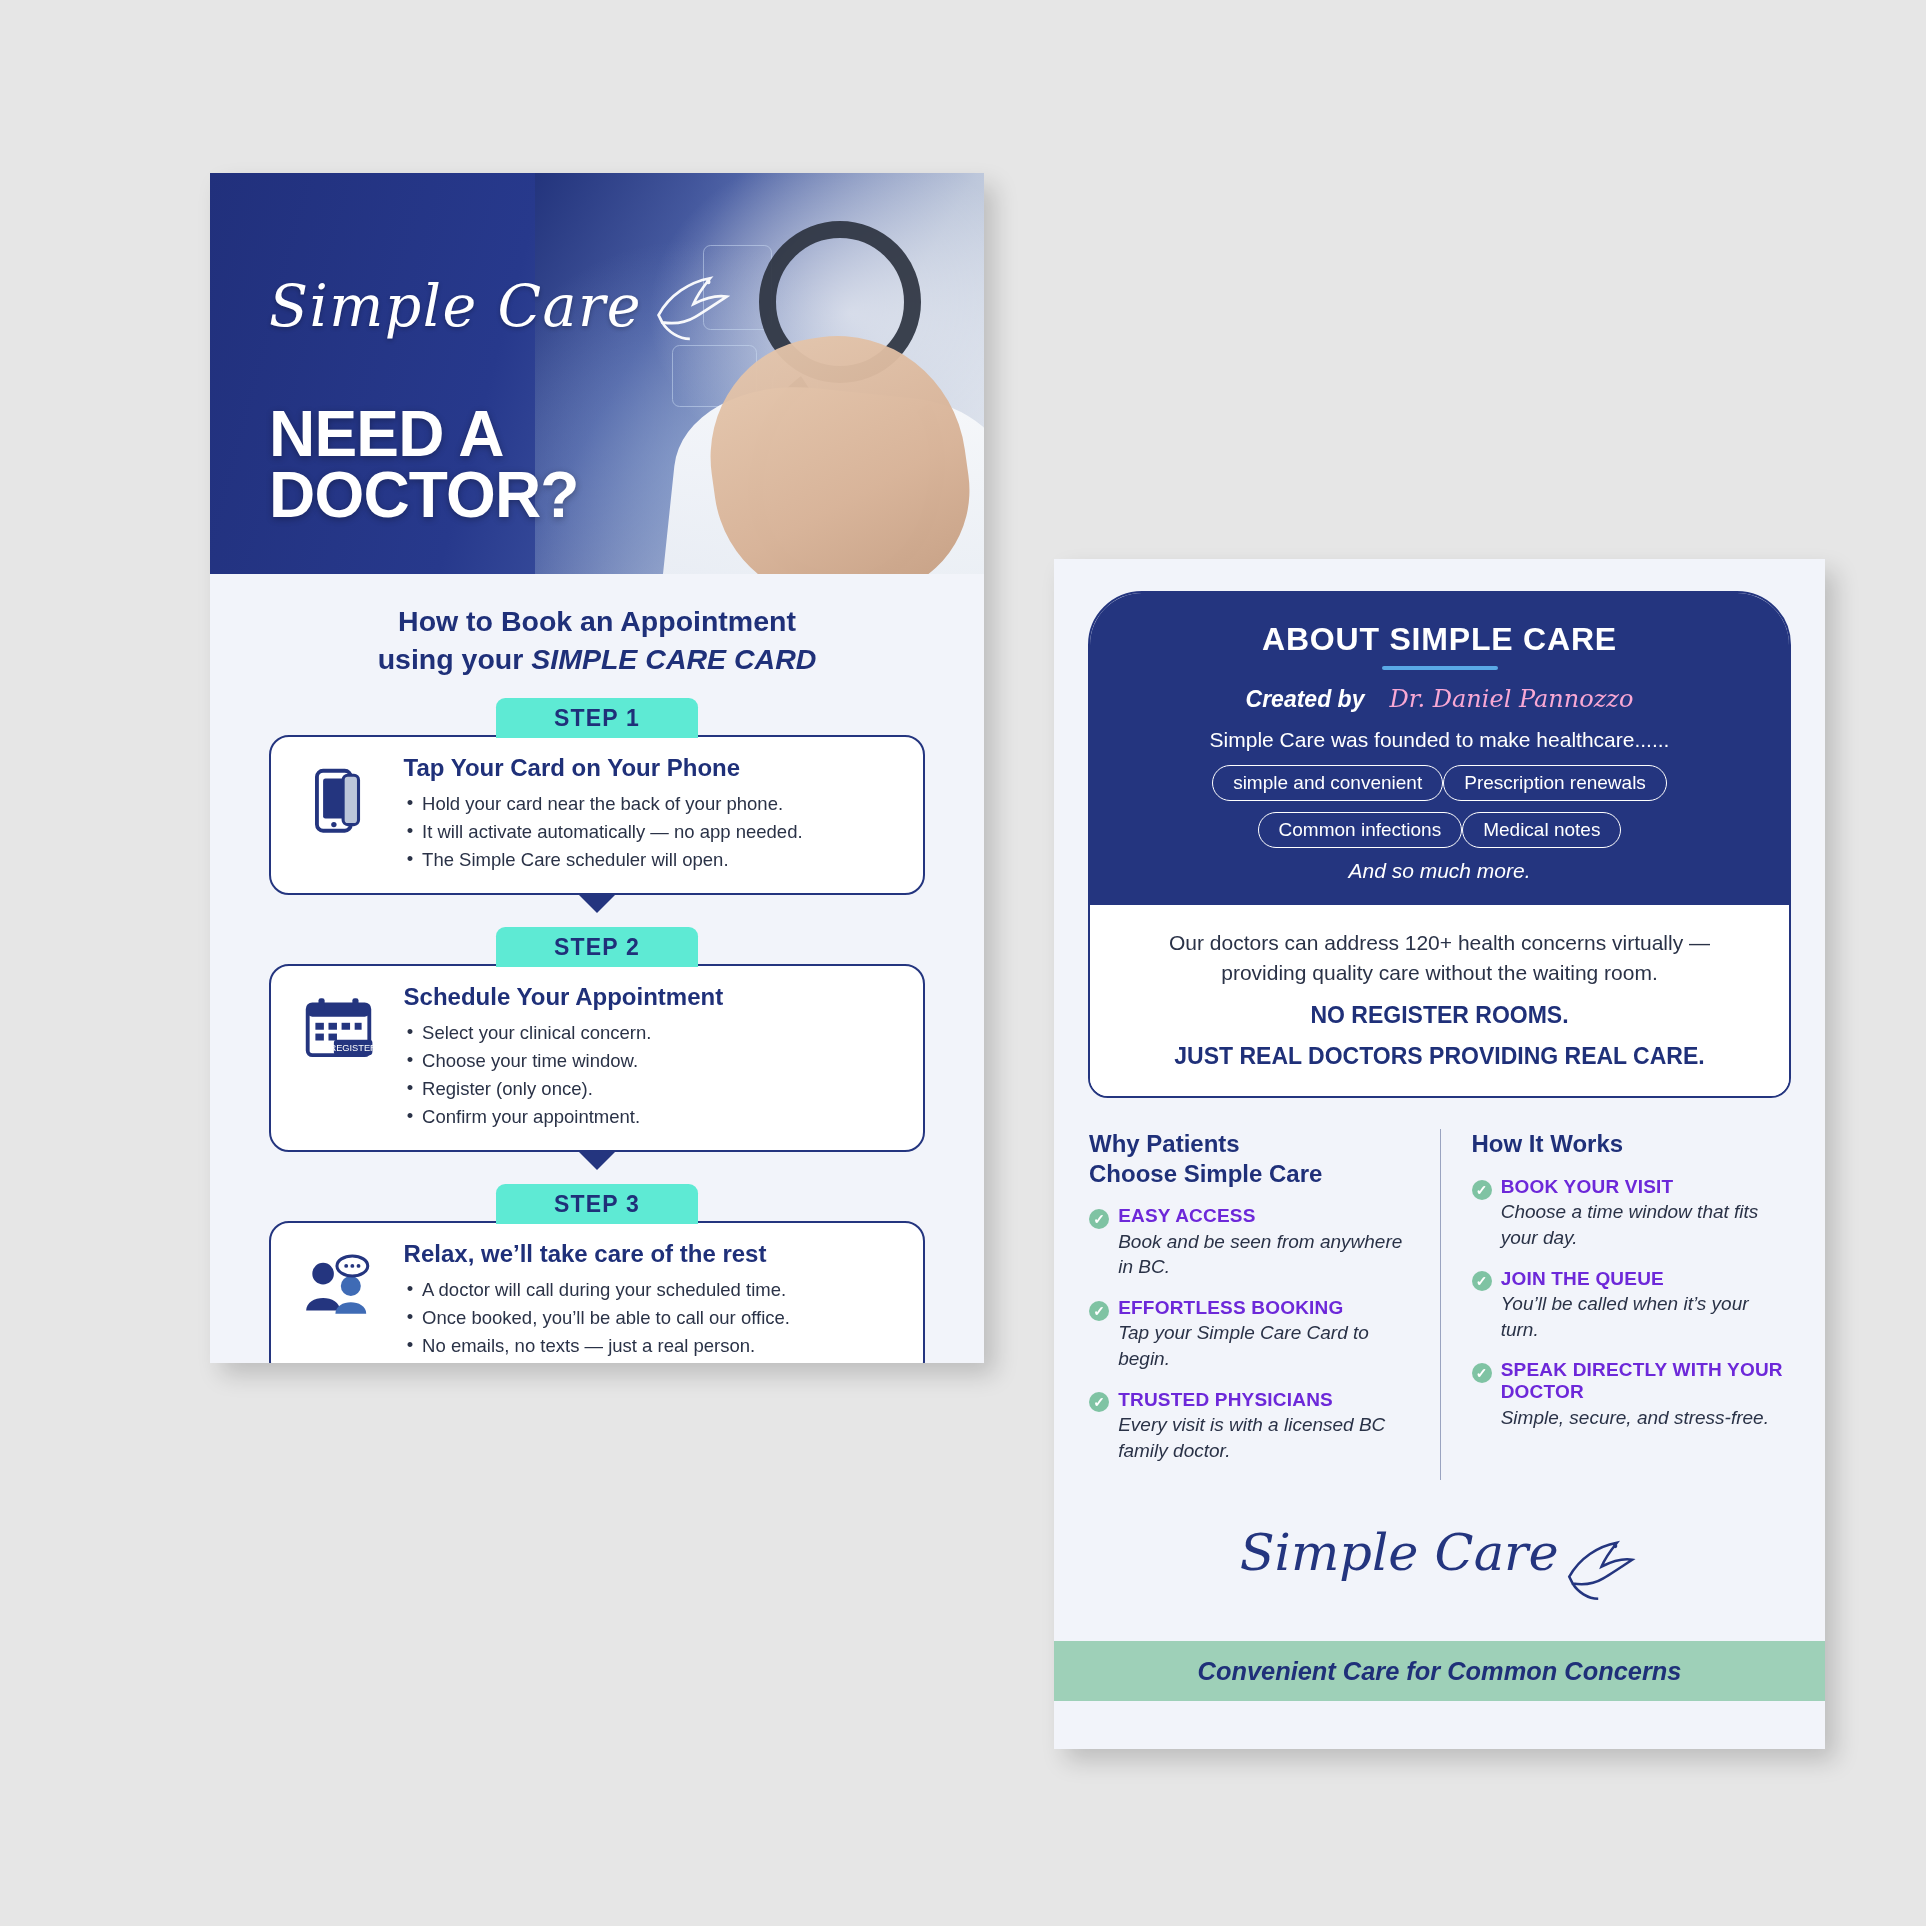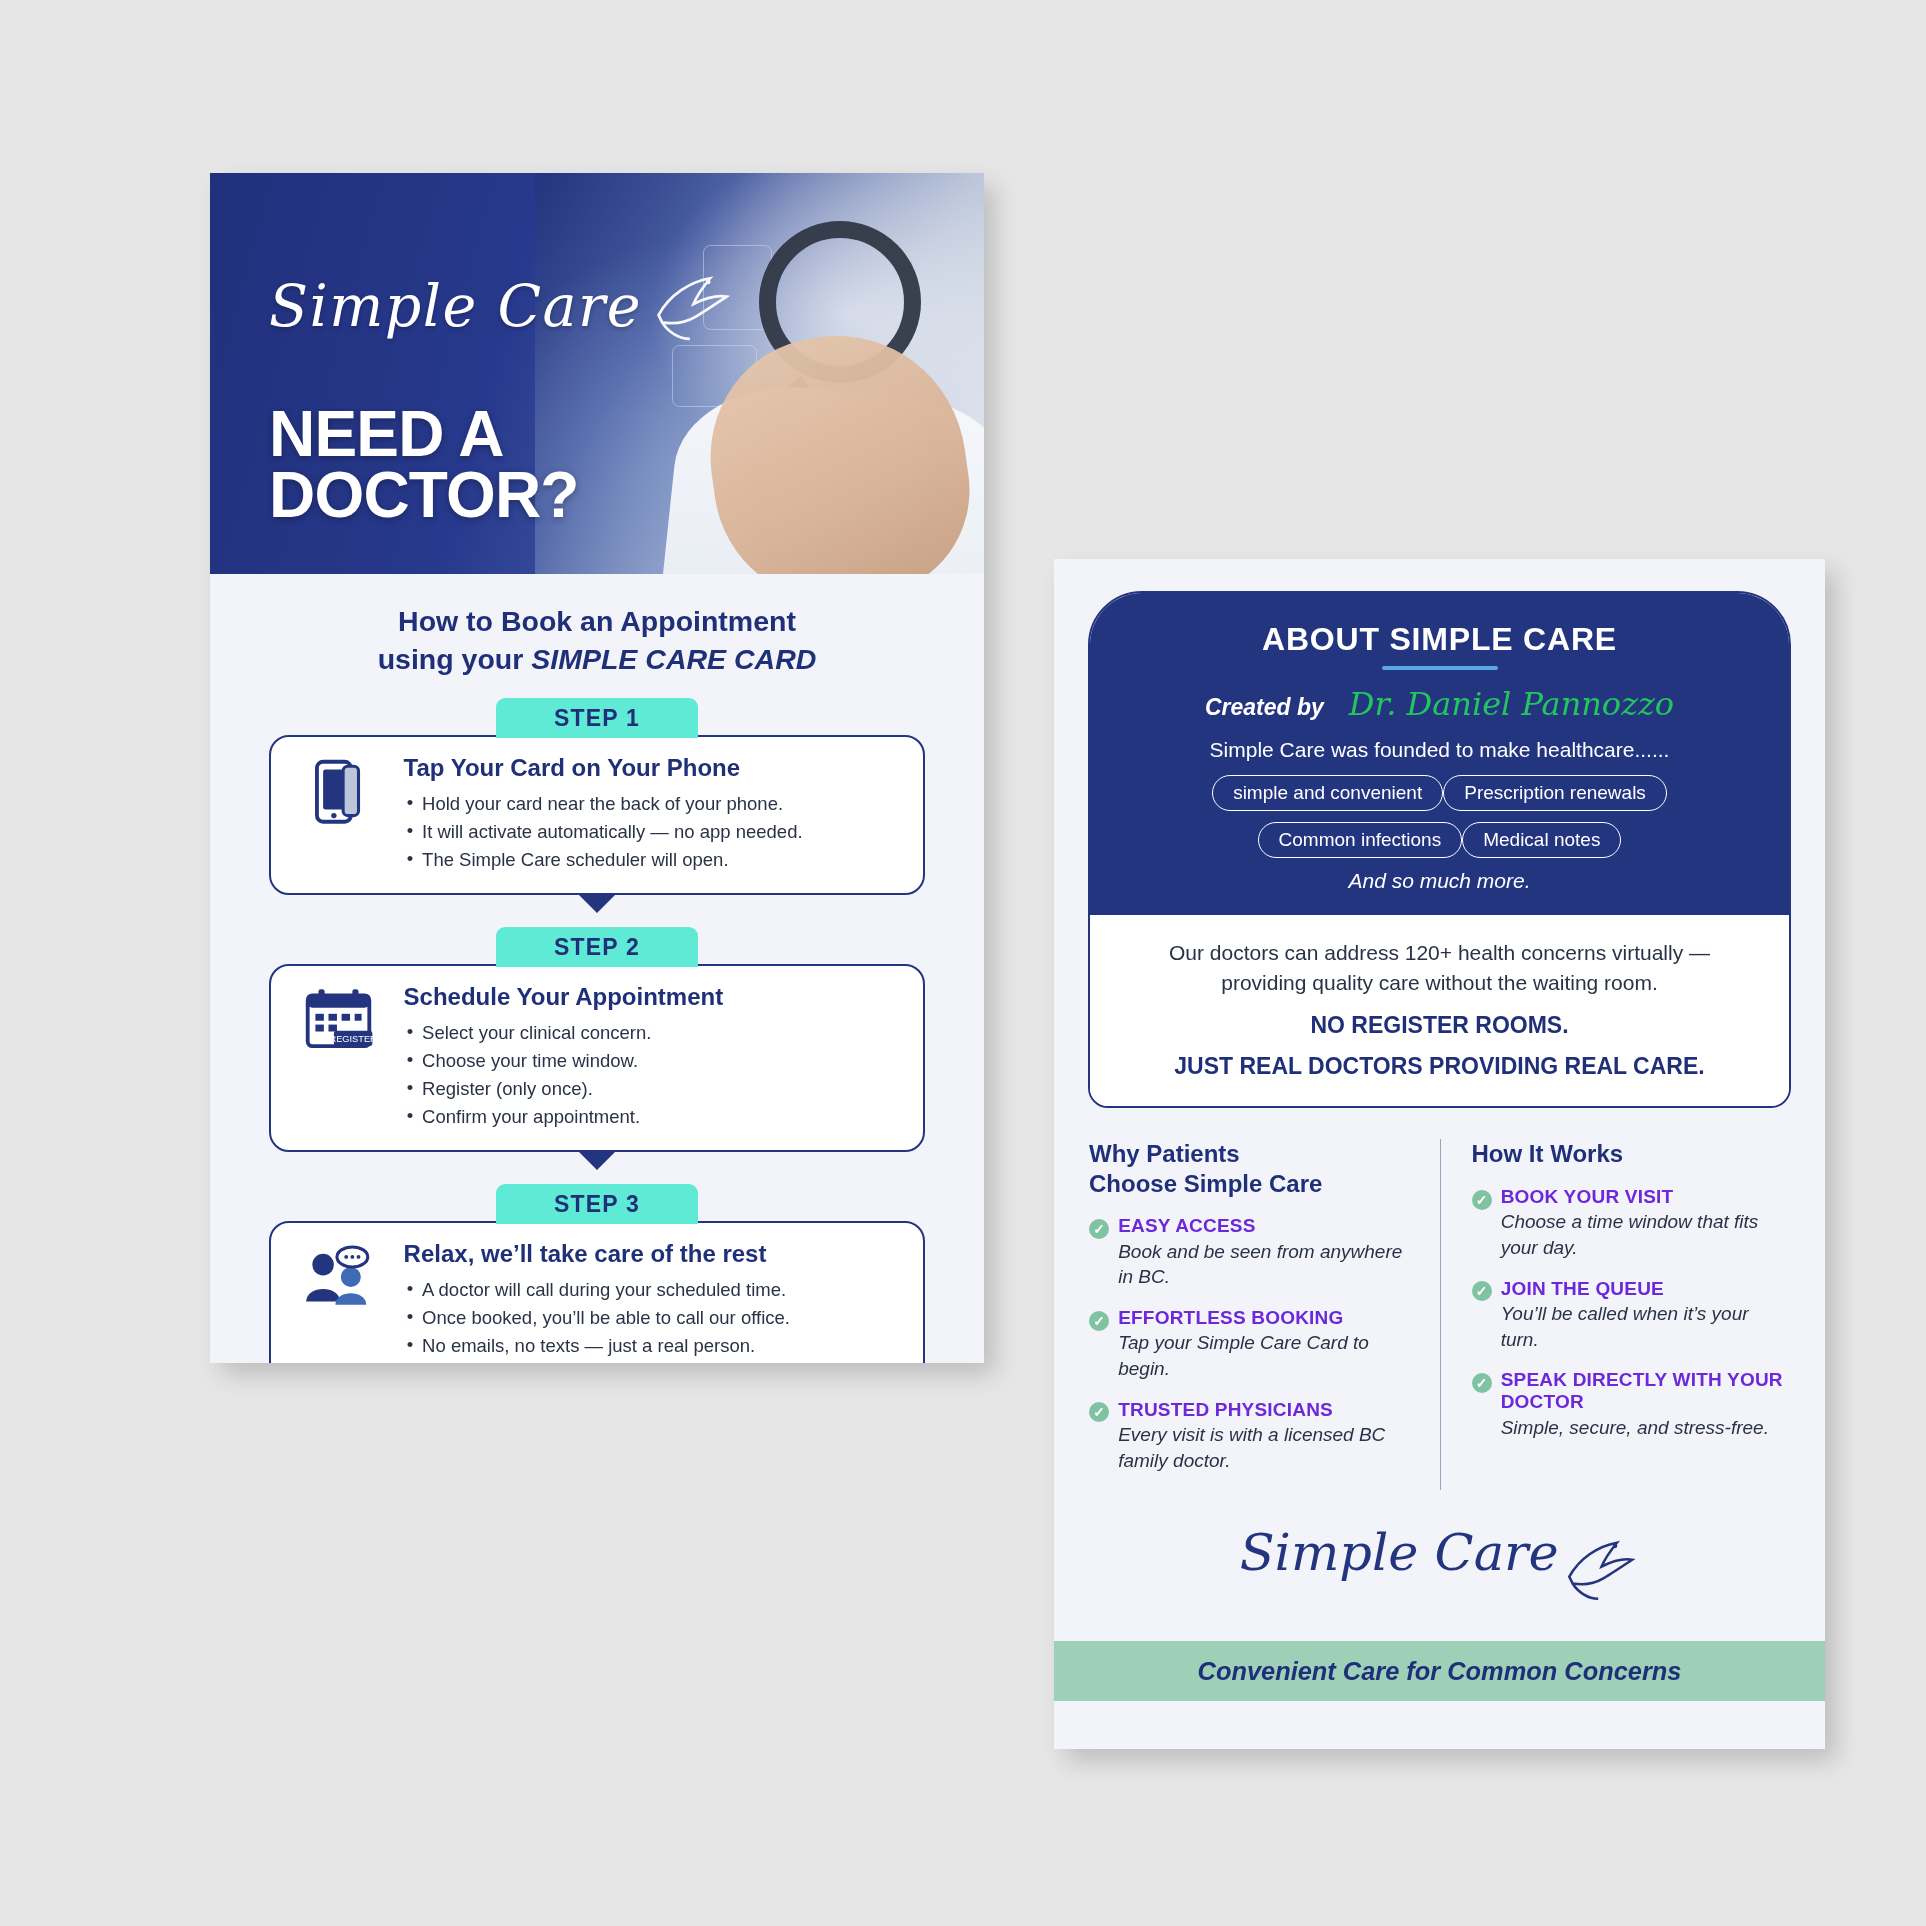--- a/index.html
+++ b/index.html
@@ -132,21 +132,21 @@
     border-radius: 20px;
     padding: 17px 21.6px 18.5px 21.6px;
     display: flex;
     align-items: flex-start;
     gap: 20px;
     margin-top: -3.1px;
     position: relative; z-index: 2;
   }
   .step-icon {
     width: 91px; min-width: 91px; height: 86px;
-    display: flex; align-items: flex-start; justify-content: center;
+    display: flex; align-items: flex-end; justify-content: center;
   }
   .step-title {
     color: #1f3079;
     font-size: 24px;
     font-weight: bold;
     margin-bottom: 7.7px;
   }
   .step-list { list-style: none; }
   .step-list li {
     color: #2a3247;
@@ -201,22 +201,22 @@
     width: 116px; height: 3.9px; background: #5aa9e6;
     margin: 7.7px auto 15.4px auto; border-radius: 2.3px;
   }
   .created-row {
     font-size: 23px; font-weight: bold; font-style: italic;
     margin-bottom: 15.4px;
   }
   .created-name {
     font-family: "DejaVu Serif", serif;
     font-style: italic;
-    color: #22c55e;
-    font-size: 32px;
+    color: #f9a8d4;
+    font-size: 24px;
     font-weight: normal;
     margin-left: 25px;
   }
   .founded-line { font-size: 21px; margin-bottom: 12.3px; }
   .pill-row { display: flex; justify-content: center; gap: 0; margin-bottom: 10.8px; flex-wrap: wrap; }
   .pill {
     border: 1.5px solid #ffffff;
     border-radius: 23px;
     padding: 6.2px 20px;
     font-size: 19px;

